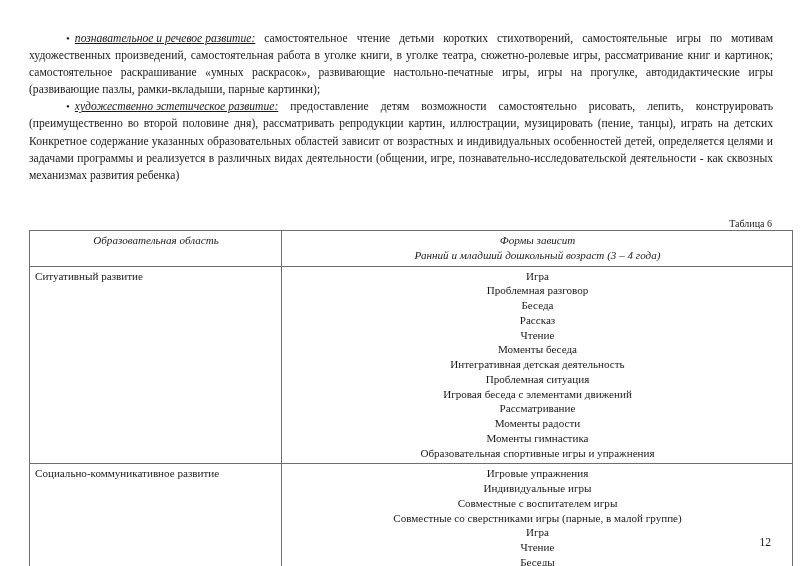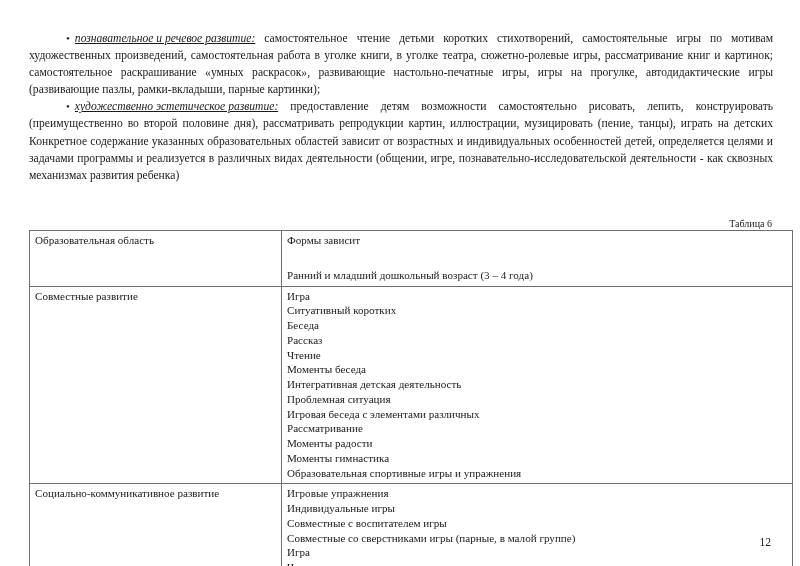--- a/index.html
+++ b/index.html
@@ -91,34 +91,35 @@
   table.doc-table td {
     border: 1px solid #6f6f6f;
     vertical-align: top;
     padding: 2px 4px 3px 5px;
     line-height: 14.75px;
   }
 
   td.col-left { width: 242px; }
   td.col-right { width: 501px; }
 
-  td.hdr { padding-top: 3px; }
+  td.hdr { text-align: center; padding-top: 3px; font-style: italic; }
 
-  .hdr-line2 { display: block; margin-top: 20px; }
+  .hdr-line2 { display: block; }
 
   .form-list {
     margin: 0;
     padding: 0;
     list-style: none;
   }
   .form-list li {
     margin: 0;
     padding: 0;
     line-height: 14.75px;
     white-space: nowrap;
+    text-align: center;
   }
 
   .page-number {
     position: absolute;
     right: 29px;
     top: 536px;
     font-size: 11.6px;
     text-align: left;
   }
 </style>
@@ -142,32 +143,32 @@
     <tbody>
       <tr>
         <td class="col-left hdr">Образовательная область</td>
         <td class="col-right hdr">
           <span>Формы зависит</span>
           <span class="hdr-line2">Ранний и младший дошкольный возраст (3 – 4 года)</span>
         </td>
       </tr>
 
       <tr>
-        <td class="col-left">Совместные развитие</td>
+        <td class="col-left">Ситуативный развитие</td>
         <td class="col-right">
           <ul class="form-list">
             <li>Игра</li>
-            <li>Ситуативный коротких</li>
+            <li>Проблемная разговор</li>
             <li>Беседа</li>
             <li>Рассказ</li>
             <li>Чтение</li>
             <li>Моменты беседа</li>
             <li>Интегративная детская деятельность</li>
             <li>Проблемная ситуация</li>
-            <li>Игровая беседа с элементами различных</li>
+            <li>Игровая беседа с элементами движений</li>
             <li>Рассматривание</li>
             <li>Моменты радости</li>
             <li>Моменты гимнастика</li>
             <li>Образовательная спортивные игры и упражнения</li>
           </ul>
         </td>
       </tr>
 
       <tr>
         <td class="col-left">Социально-коммуникативное развитие</td>

